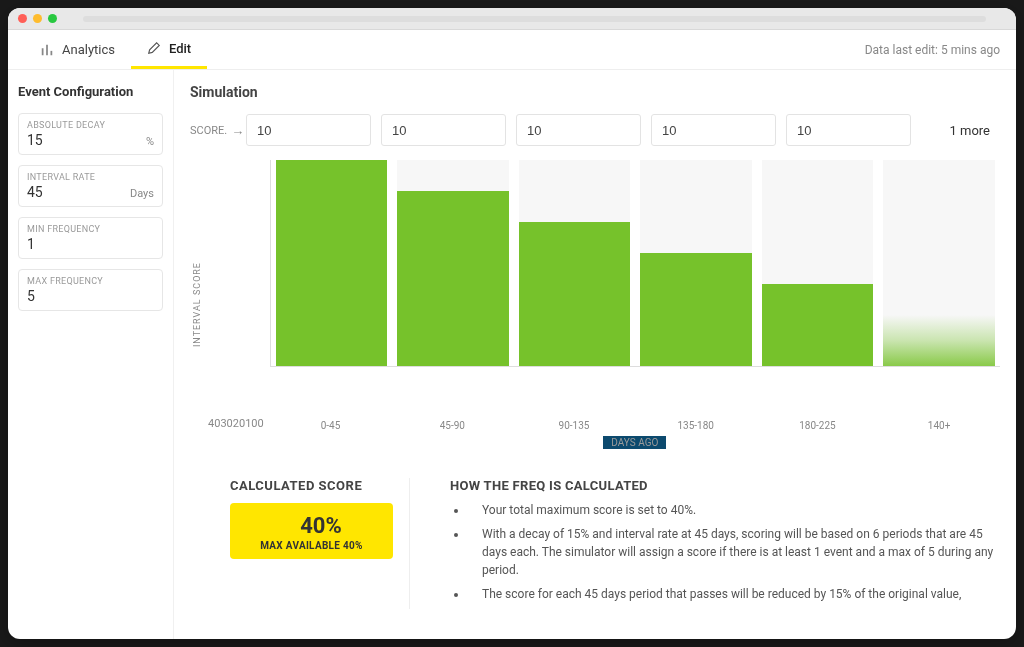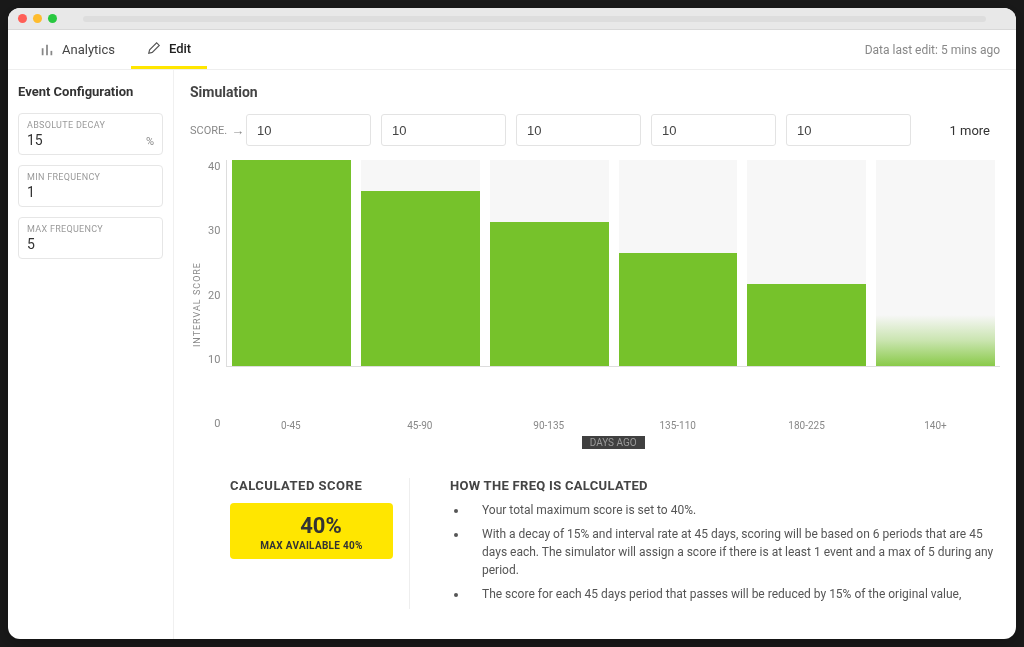--- a/index.html
+++ b/index.html
@@ -146,21 +146,21 @@
   writing-mode: vertical-rl;
   transform: rotate(180deg);
   font-size: 9px;
   letter-spacing: 1px;
   color: #888;
   align-self: center;
   padding: 0 2px;
 }
 .y-ticks {
   display: flex;
-  flex-direction: column;
+  flex-direction: row;
   justify-content: space-between;
   align-items: flex-end;
   font-size: 11px;
   color: #888;
   padding: 0 6px 20px 4px;
 }
 .plot {
   flex: 1;
   position: relative;
   display: flex;
@@ -197,21 +197,21 @@
   font-size: 10px;
   color: #888;
   padding-top: 13px;
   margin-top: 40px;
 }
 .x-tick { flex: 1; text-align: center; }
 .x-axis-label {
   text-align: center;
   font-size: 10px;
   color: #9a9a9a;
-  background: #404040;
+  background: #0c4a6e;
   display: inline-block;
   padding: 1px 8px;
   margin: 4px auto 0;
   align-self: center;
 }
 .footer {
   display: flex;
   gap: 20px;
   margin-top: 18px;
   padding-top: 10px;
@@ -297,20 +297,27 @@
       <div class="sidebar-title">Event Configuration</div>
 
       <div class="sidecard">
         <div class="sidecard-label">ABSOLUTE DECAY</div>
         <div class="sidecard-row">
           <span class="sidecard-value">15</span>
           <span class="sidecard-unit">%</span>
         </div>
       </div>
 
+      <div class="sidecard">
+        <div class="sidecard-label">INTERVAL RATE</div>
+        <div class="sidecard-row">
+          <span class="sidecard-value">45</span>
+          <span class="sidecard-unit">Days</span>
+        </div>
+      </div>
 
       <div class="sidecard">
         <div class="sidecard-label">MIN FREQUENCY</div>
         <div class="sidecard-row">
           <span class="sidecard-value">1</span>
         </div>
       </div>
 
       <div class="sidecard">
         <div class="sidecard-label">MAX FREQUENCY</div>
@@ -363,21 +370,21 @@
                 <div class="bar" style="height: 40%;"></div>
               </div>
               <div class="bar-col">
                 <div class="bar-fade" style="height: 25%;"></div>
               </div>
             </div>
           <div class="x-ticks" id="x-ticks">
               <div class="x-tick">0-45</div>
               <div class="x-tick">45-90</div>
               <div class="x-tick">90-135</div>
-              <div class="x-tick">135-110</div>
+              <div class="x-tick">135-180</div>
               <div class="x-tick">180-225</div>
               <div class="x-tick">140+</div>
             </div>
           <div style="text-align:center">
             <span class="x-axis-label">DAYS AGO</span>
           </div>
         </div>
       </div>
 
       <div class="footer">

